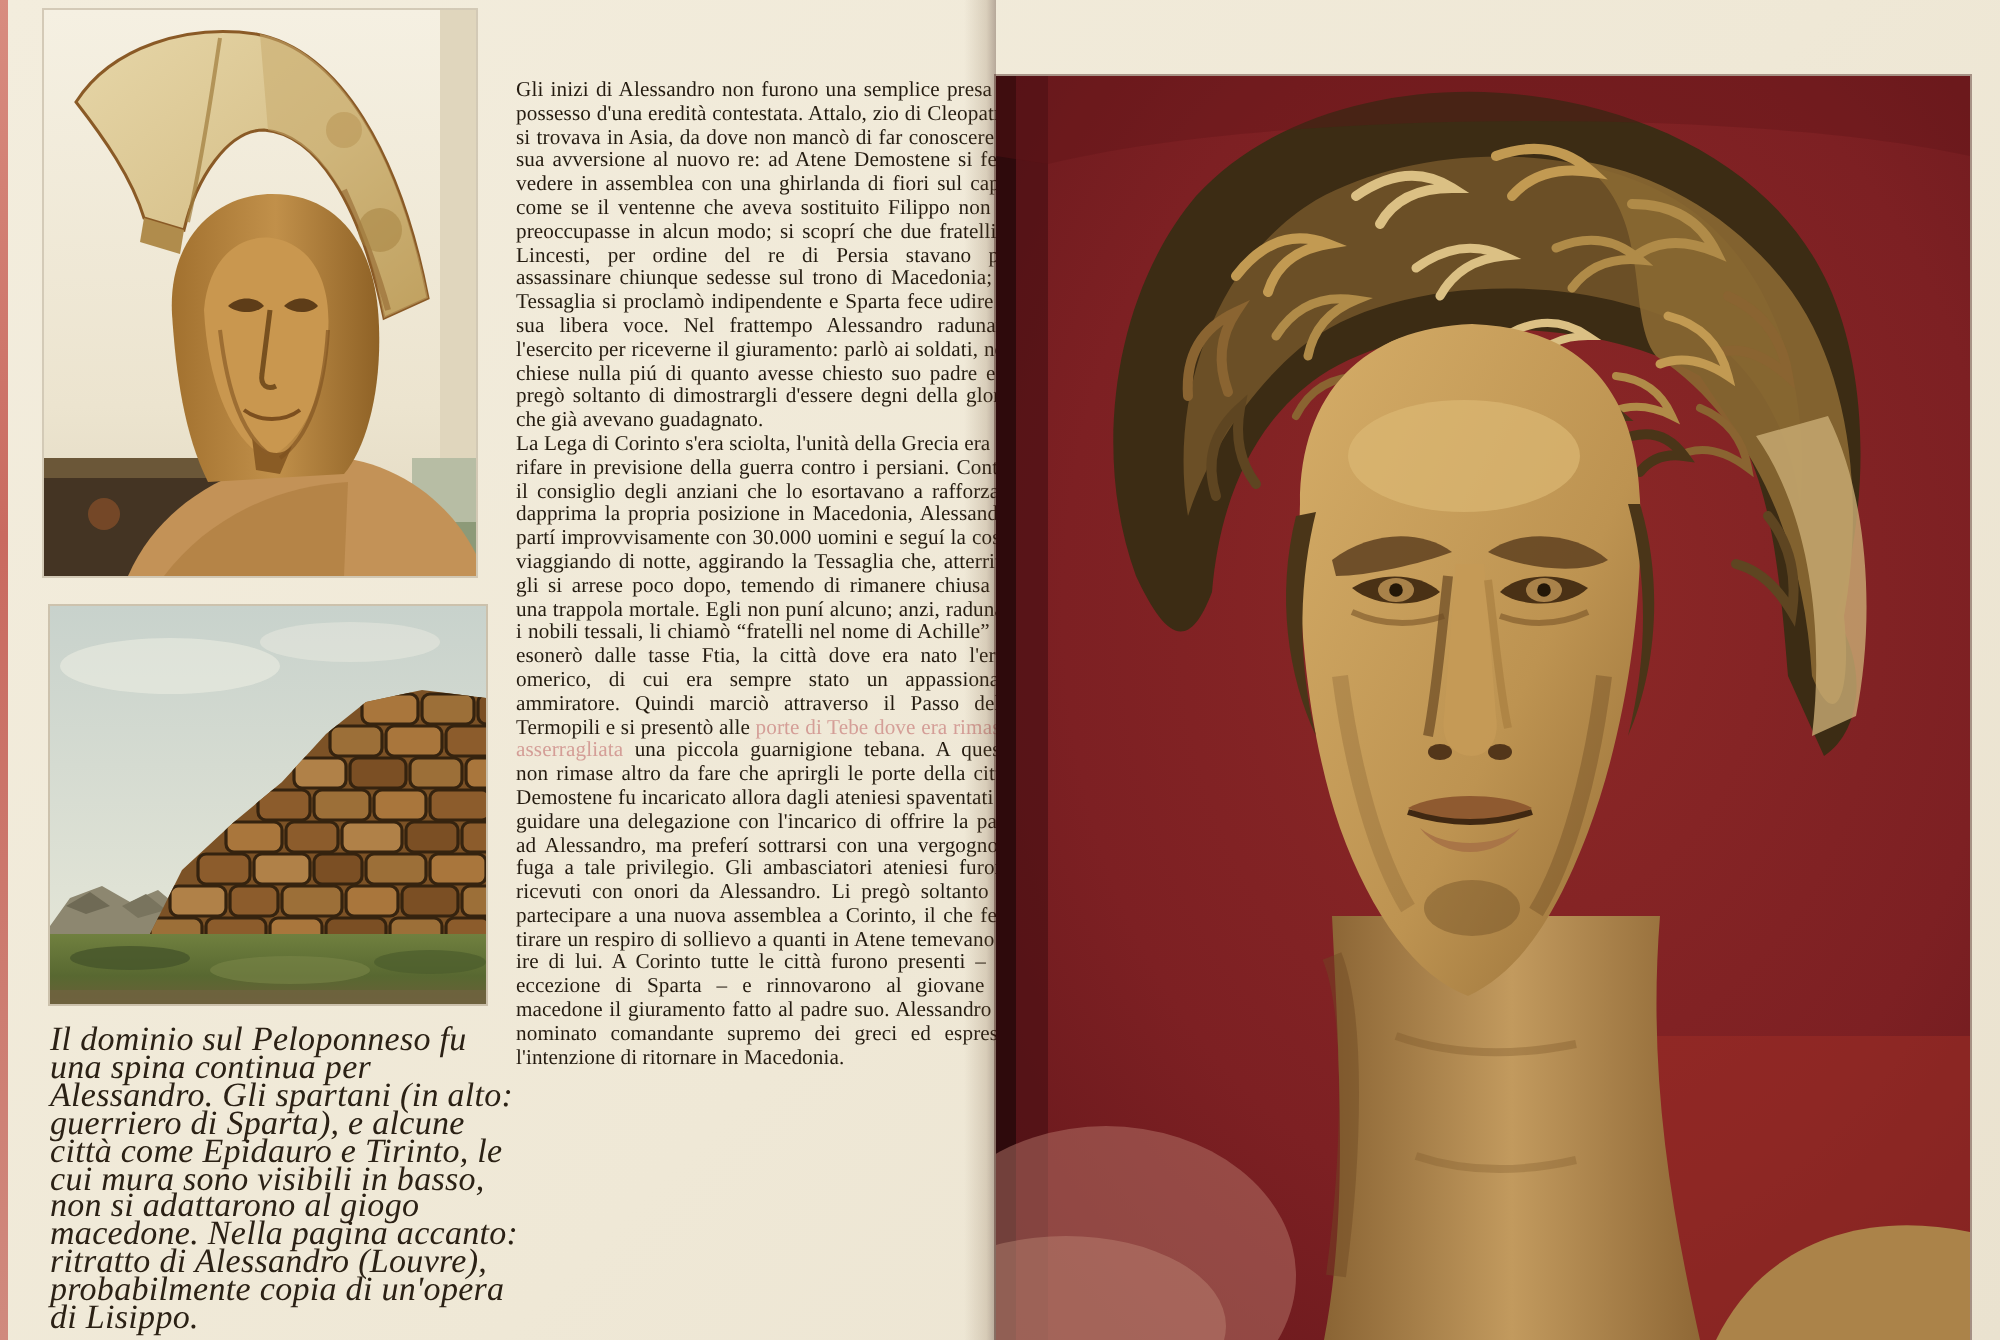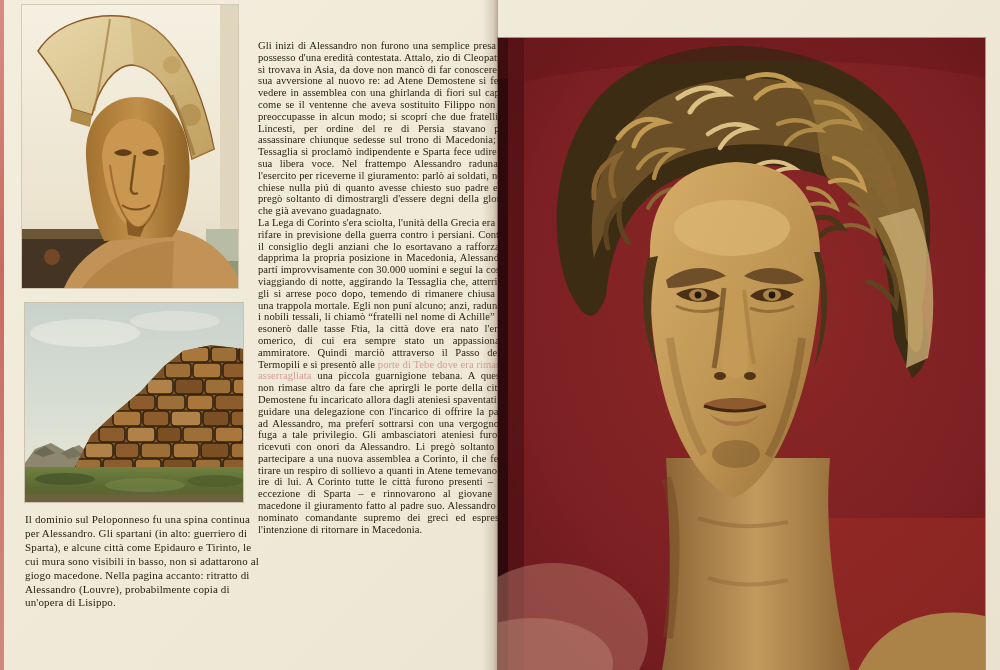--- a/index.html
+++ b/index.html
@@ -10,21 +10,21 @@
   .edge-strip{position:absolute;left:0;top:0;width:4px;height:670px;
         background:linear-gradient(to bottom,#d88d80,#c96a60 40%,#d08a7e);}
   .gutter-shadow{position:absolute;left:482px;top:0;width:16px;height:670px;
         background:linear-gradient(to right,rgba(110,80,50,0) 0%,rgba(110,80,50,.18) 70%,rgba(60,30,20,.32) 100%);}
   .figure{position:absolute;overflow:hidden;}
   .fig-spartan{left:22px;top:5px;width:216px;height:283px;box-shadow:0 0 0 1px rgba(120,100,70,.25);}
   .fig-tiryns{left:25px;top:303px;width:218px;height:199px;box-shadow:0 0 0 1px rgba(120,100,70,.3);}
   .fig-alexander{left:498px;top:38px;width:487px;height:632px;box-shadow:0 0 0 1px rgba(60,20,15,.4);}
   .figure svg{display:block;width:100%;height:100%;}
   .caption{position:absolute;left:25px;top:513px;width:236px;
-        font-size:11px;line-height:13.9px;color:#2b2115;
+        font-style:italic;font-size:17px;line-height:13.9px;color:#2b2115;
         letter-spacing:.15px;}
   .text-col{position:absolute;left:258px;top:40px;width:250px;
         font-size:10.6px;line-height:11.8px;color:#241b10;text-align:justify;
         letter-spacing:.05px;}
   .text-col p{margin:0;}
   .faded{color:#d49e97;}
 </style>
 </head>
 <body>
 

